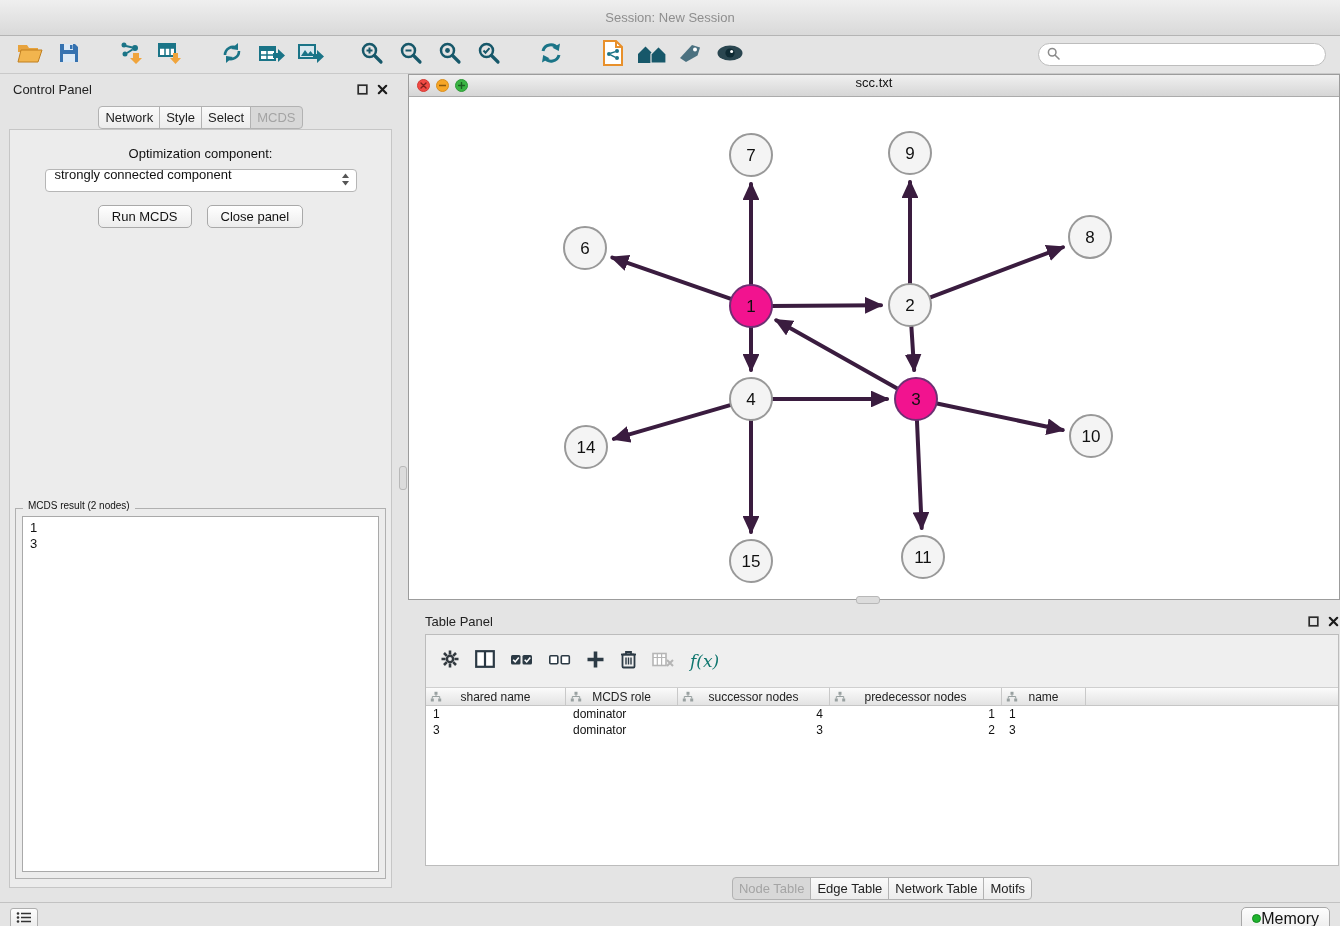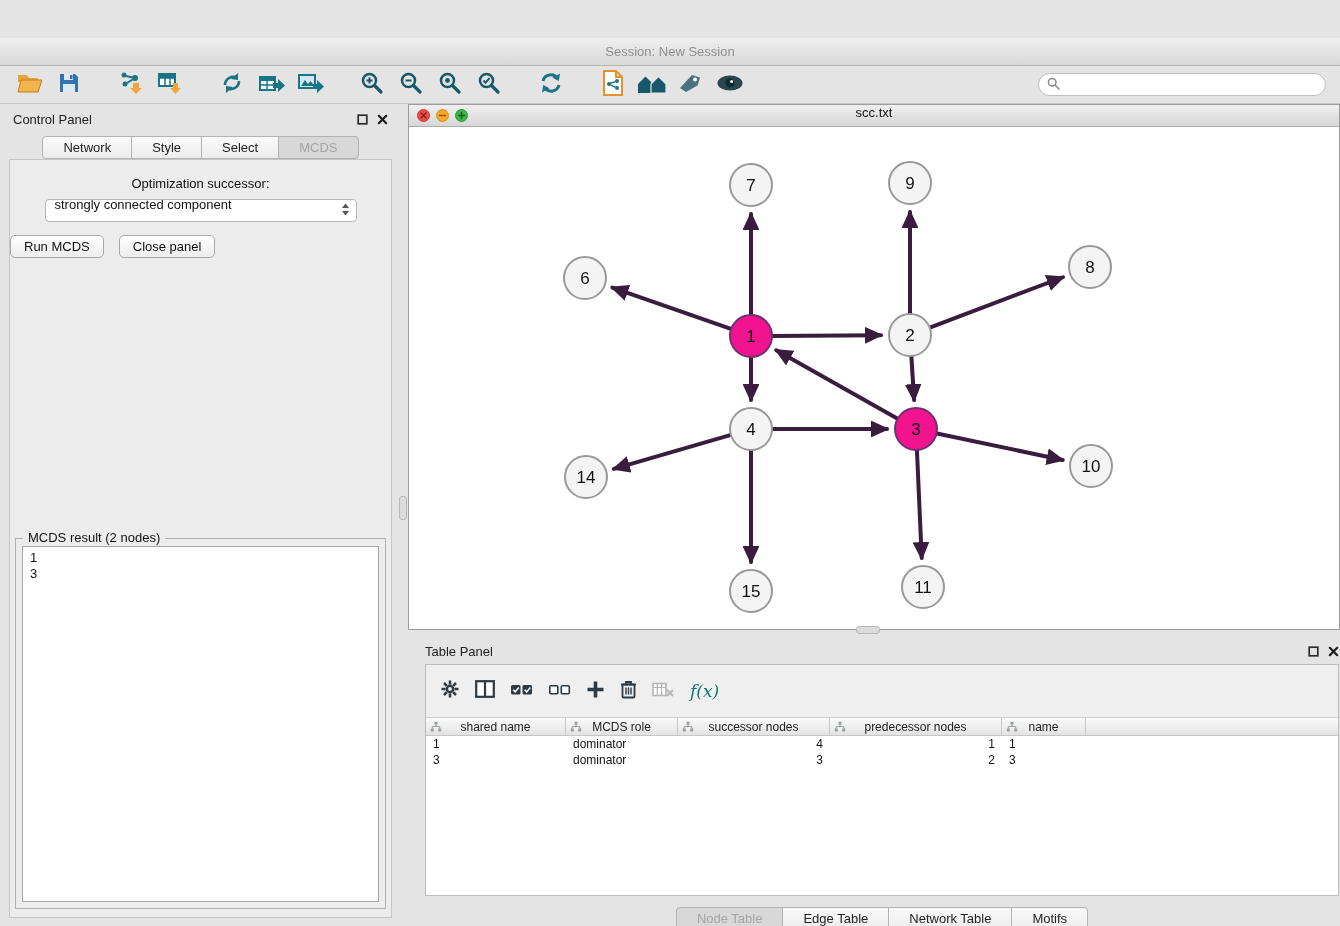--- a/index.html
+++ b/index.html
@@ -1,22 +1,22 @@
 <!DOCTYPE html>
 <html><head>
 <meta charset="utf-8">
 <style>
   * { box-sizing: border-box; margin: 0; padding: 0; }
   html,body { width:1340px; height:926px; overflow:hidden;
     font-family:"Liberation Sans", sans-serif; background:#e4e4e4; }
 
   
-  .titlebar { height:28px; background:linear-gradient(#efefef,#d9d9d9);
+  .titlebar { height:36px; background:linear-gradient(#efefef,#d9d9d9);
     border-bottom:1px solid #b4b4b4; display:flex; align-items:center;
-    justify-content:center; font-size:13px; color:#8e8e8e;margin-top:38px; }
+    justify-content:center; font-size:13px; color:#8e8e8e; }
 
   
   .toolbar { height:38px; display:flex; align-items:center; padding:0 14px;
     gap:7px; background:#e4e4e4; border-bottom:1px solid #c9c9c9; }
   .tbtn { height:30px; min-width:32px; display:flex; align-items:center;
     justify-content:center; border-radius:4px; cursor:default; }
   .tgap { width:16px; }
   .search-wrap { margin-left:auto; width:288px; height:23px; background:#fff;
     border:1px solid #bdbdbd; border-radius:12px; display:flex;
     align-items:center; padding:0 8px; gap:6px; }
@@ -27,41 +27,41 @@
   .workspace { position:relative; height:828px; }
 
   
   .control-panel { position:absolute; left:4px; top:4px; width:393px; height:816px; }
   .panel-header { height:22px; display:flex; align-items:center; padding:0 9px;
     font-size:13px; color:#222; }
   .panel-header .spacer { flex:1; }
   .panel-header .hicon { margin-left:9px; display:flex; align-items:center; }
   .cp-tabs, .tp-tabs { display:flex; justify-content:center; margin-top:6px;
     position:relative; z-index:2; }
-  .tab { padding:3px 20px; font-size:13px; color:#222;
+  .tab { padding:3px 6px; font-size:13px; color:#222;
     background:linear-gradient(#fafafa,#ececec); border:1px solid #b2b2b2;
     margin-left:-1px; cursor:default; }
   .tab:first-child { border-radius:4px 0 0 4px; margin-left:0; }
   .tab:last-child { border-radius:0 4px 4px 0; }
   .tab.active { background:#d8d8d8; color:#a4a4a4; }
   .cp-content { position:absolute; top:51px; left:5px; right:5px; bottom:6px;
     background:#ececec; border:1px solid #c6c6c6; }
   .opt-label { text-align:center; margin-top:16px; font-size:13px; color:#111; }
   .select { width:312px; height:23px; margin:8px auto 0; background:#fff;
     border:1px solid #b6b6b6; border-radius:4px; position:relative;
     display:flex; align-items:center; padding:0 22px 12px 9px; font-size:13px; color:#111; }
   .select-arrows { position:absolute; right:6px; top:50%; transform:translateY(-50%); }
-  .btn-row { display:flex; justify-content:flex-start; gap:15px; margin-top:13px; }
+  .btn-row { display:flex; justify-content:center; gap:15px; margin-top:13px; }
   .btn { padding:3px 13px; font-size:13px; color:#111;
     background:linear-gradient(#ffffff,#ececec); border:1px solid #a9a9a9;
     border-radius:5px; cursor:default; }
   .groupbox { position:absolute; left:5px; right:5px; top:378px; bottom:8px;
     border:1px solid #b0b0b0; }
   .groupbox .legend { position:absolute; top:-9px; left:7px; background:#ececec;
-    padding:0 5px; font-size:13px; color:#111; }
+    padding:0 5px; font-size:10px; color:#111; }
   .groupbox .inner { position:absolute; left:6px; right:6px; top:7px; bottom:6px;
     background:#fff; border:1px solid #a9a9a9; padding:3px 7px; font-size:13px;
     line-height:16px; color:#111; overflow:hidden; }
 
   
   .network-window { position:absolute; left:408px; top:0; width:932px; height:526px;
     background:#fff; border:1px solid #9c9c9c; }
   .nw-titlebar { height:22px; background:linear-gradient(#f0f0f0,#d6d6d6);
     border-bottom:1px solid #ababab; position:relative; display:flex;
     align-items:flex-start; justify-content:center; font-size:13px; color:#111; }
@@ -305,21 +305,21 @@
           </svg>
       </span>
     </div>
     <div class="cp-tabs" id="cp-tabs">
         <div class="tab">Network</div>
         <div class="tab">Style</div>
         <div class="tab">Select</div>
         <div class="tab active">MCDS</div>
       </div>
     <div class="cp-content">
-      <div class="opt-label">Optimization successor:</div>
+      <div class="opt-label">Optimization component:</div>
       <div class="select">
         <span>strongly connected component</span>
         <span class="select-arrows">
           <svg width="9" height="13" viewBox="0 0 9 13">
               <path d="M4.5 0.5 L8 5 H1z" fill="#555"></path>
               <path d="M4.5 12.5 L1 8 H8z" fill="#555"></path>
             </svg>
         </span>
       </div>
       <div class="btn-row">

